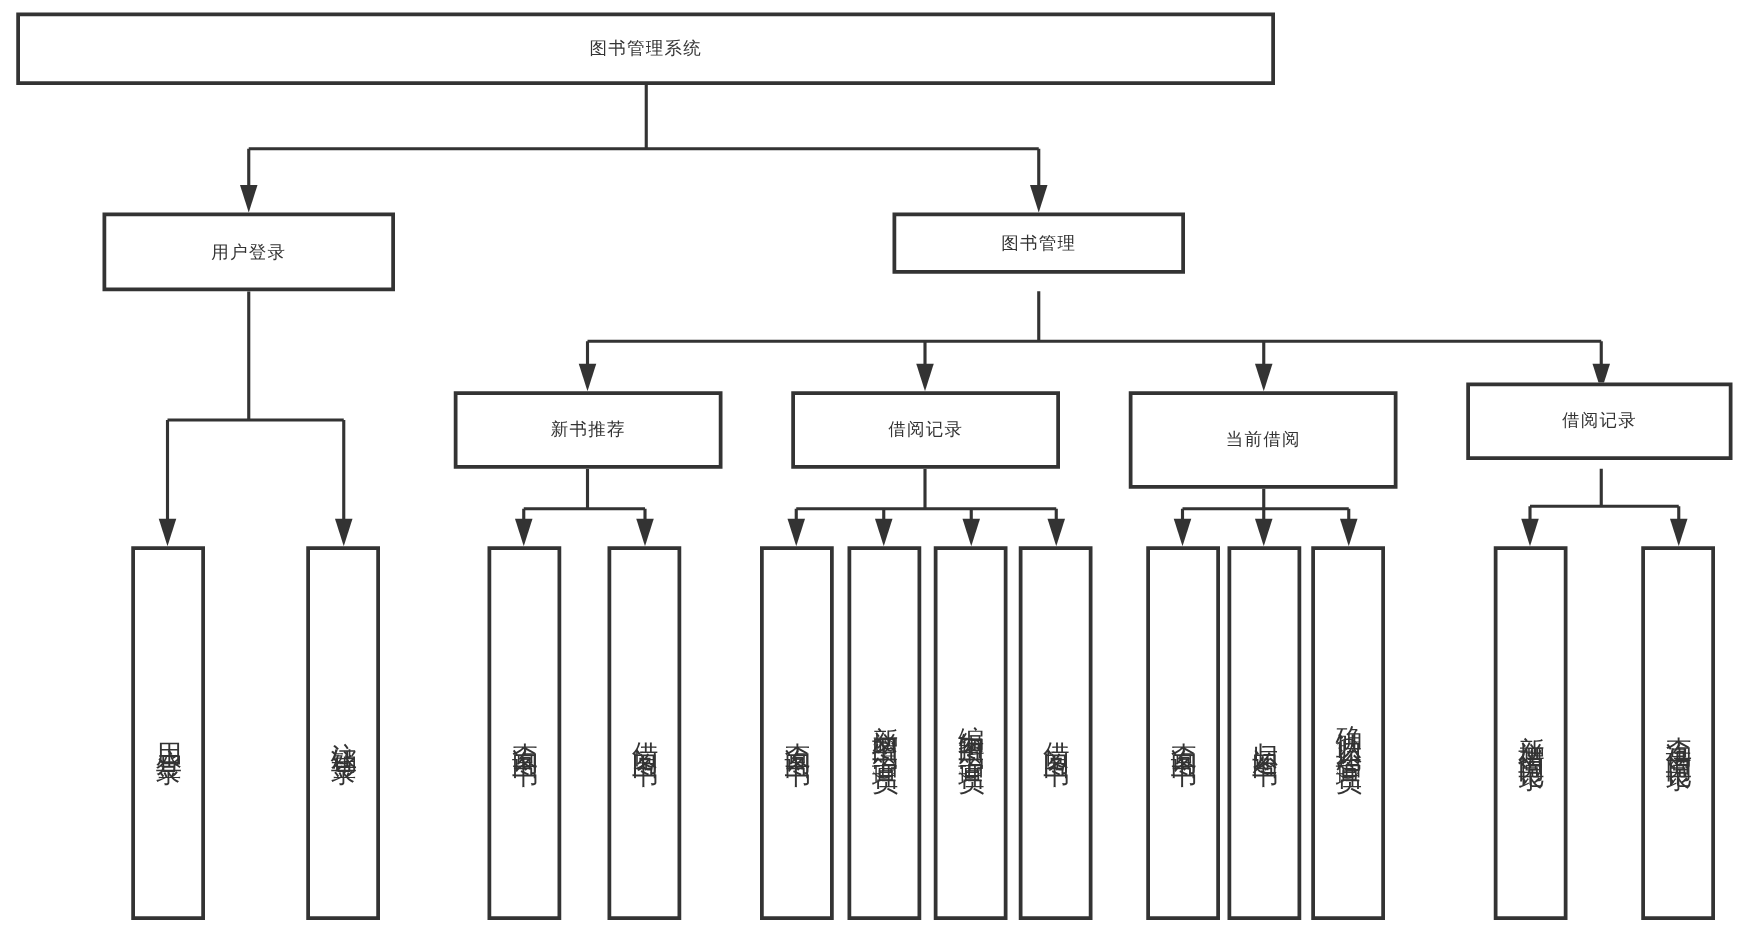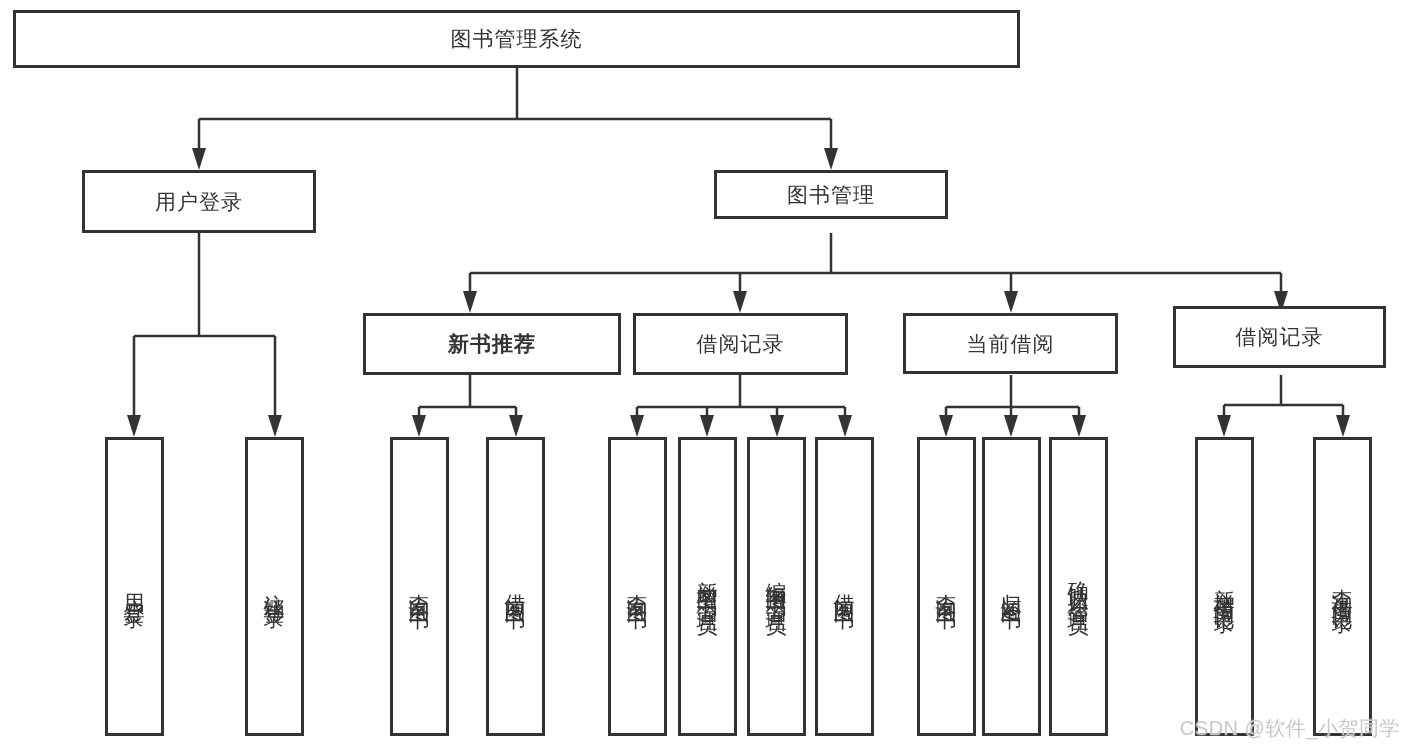--- a/index.html
+++ b/index.html
@@ -26,21 +26,21 @@
     box-sizing: border-box;
     background: #ffffff;
     border: 3px solid #333333;
     color: #333333;
     display: flex;
     align-items: center;
     justify-content: center;
     z-index: 2;
   }
   .h-node {
-    font-size: 21px;
+    font-size: 14px;
     letter-spacing: 1px;
     white-space: nowrap;
   }
   .v-node {
     writing-mode: vertical-rl;
     text-orientation: mixed;
     font-size: 21px;
     letter-spacing: 5px;
     line-height: 1;
   }
@@ -106,38 +106,37 @@
       <polygon points="1224,437 1217,415 1231,415"></polygon>
       <polygon points="1343,437 1336,415 1350,415"></polygon>
     </g>
   </svg>
 
   <div class="node h-node" style="left:13px; top:10px; width:1007px; height:58px;">图书管理系统</div>
 
   <div class="node h-node" style="left:82px; top:170px; width:234px; height:63px;">用户登录</div>
   <div class="node h-node" style="left:714px; top:170px; width:234px; height:49px;">图书管理</div>
 
-  <div class="node h-node" style="left:363px; top:313px; width:258px; height:62px;font-weight:bold;">新书推荐</div>
+  <div class="node h-node" style="left:363px; top:313px; width:215px; height:62px;">新书推荐</div>
   <div class="node h-node" style="left:633px; top:313px; width:215px; height:62px;">借阅记录</div>
-  <div class="node h-node" style="left:903px; top:313px; width:215px; height:61px;">当前借阅</div>
+  <div class="node h-node" style="left:903px; top:313px; width:215px; height:78px;">当前借阅</div>
   <div class="node h-node" style="left:1173px; top:306px; width:213px; height:62px;">借阅记录</div>
 
   <div class="node v-node" style="left:105px; top:437px; width:59px; height:299px;">用户登录</div>
   <div class="node v-node" style="left:245px; top:437px; width:59px; height:299px;">注销登录</div>
 
   <div class="node v-node" style="left:390px; top:437px; width:59px; height:299px;">查询图书</div>
   <div class="node v-node" style="left:486px; top:437px; width:59px; height:299px;">借阅图书</div>
 
   <div class="node v-node" style="left:608px; top:437px; width:59px; height:299px;">查询图书</div>
   <div class="node v-node" style="left:678px; top:437px; width:59px; height:299px;">新增图书（管理员）</div>
   <div class="node v-node" style="left:747px; top:437px; width:59px; height:299px;">编辑图书（管理员）</div>
   <div class="node v-node" style="left:815px; top:437px; width:59px; height:299px;">借阅图书</div>
 
   <div class="node v-node" style="left:917px; top:437px; width:59px; height:299px;">查询图书</div>
   <div class="node v-node" style="left:982px; top:437px; width:59px; height:299px;">归还图书</div>
   <div class="node v-node" style="left:1049px; top:437px; width:59px; height:299px;">确认归还（管理员）</div>
 
   <div class="node v-node" style="left:1195px; top:437px; width:59px; height:299px;">新增借阅记录</div>
   <div class="node v-node" style="left:1313px; top:437px; width:59px; height:299px;">查询借阅记录</div>
 
-  <div class="watermark">CSDN @软件_小贺同学</div>
 
 </div>
 
 </body></html>

